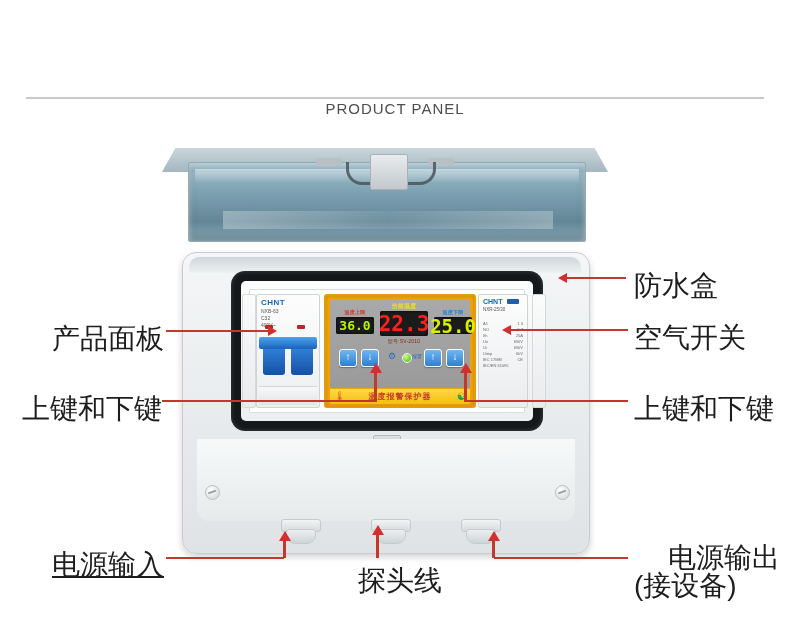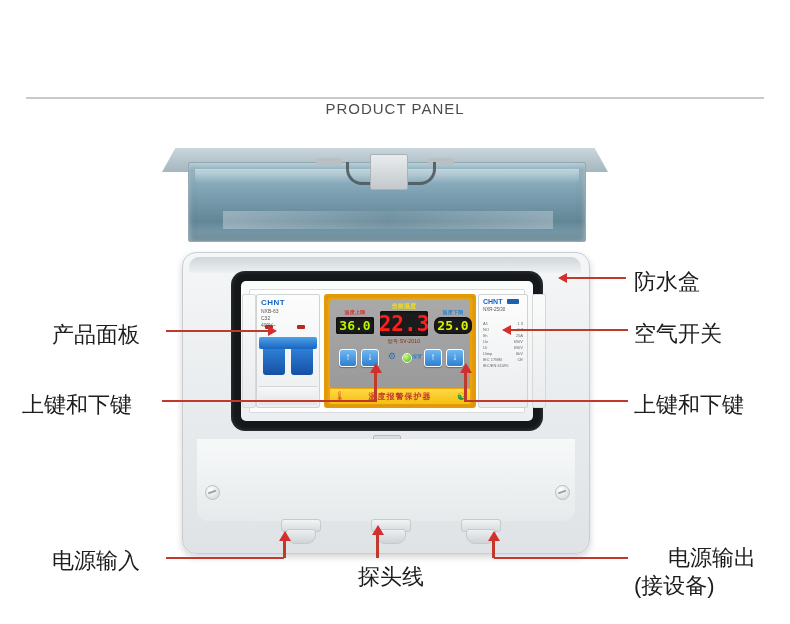--- a/index.html
+++ b/index.html
@@ -135,21 +135,21 @@
   .lbl-cur{left:50px;top:2px;width:48px;color:#f2e21a;font-size:6px;}
   .lbl-lo{left:104px;top:9px;width:38px;color:#1f7fd1;}
   .disp{
     position:absolute;background:#1b1b1b;border-radius:2px;
     display:flex;align-items:center;justify-content:center;
     font-family:"DejaVu Sans Mono","Liberation Mono",monospace;font-weight:bold;
     box-shadow:inset 0 0 3px #000;
   }
   .disp-up{left:6px;top:17px;width:38px;height:17px;color:#b8f500;font-size:13px;}
   .disp-cur{left:50px;top:11px;width:48px;height:25px;color:#ff1f1f;font-size:21px;}
-  .disp-lo{left:104px;top:17px;width:38px;height:17px;color:#d9f000;font-size:13px;border-radius:7px;}
+  .disp-lo{left:104px;top:17px;width:38px;height:17px;color:#d9f000;font-size:19px;}
   .ctrl-model{
     position:absolute;left:34px;top:38px;width:80px;text-align:center;
     font-size:5px;color:#7a2d12;letter-spacing:.2px;
   }
   .btnrow{position:absolute;left:0;top:49px;width:148px;height:20px;}
   .btn{
     position:absolute;top:0;width:16px;height:16px;border-radius:3px;
     background:linear-gradient(180deg,#6fb7f2,#2f7fd0);
     border:1px solid #ffffff;color:#fff;font-size:10px;line-height:14px;text-align:center;
     box-shadow:0 1px 1px rgba(0,0,0,.3);
@@ -216,21 +216,21 @@
     background:linear-gradient(180deg,#f2f4f5,#d7dbdd);border-radius:3px;border:1px solid #c5cacc;
   }
   .gland .cone{
     position:absolute;left:5px;top:10px;width:28px;height:13px;
     background:linear-gradient(180deg,#eceff0,#cfd4d6);
     border-radius:3px 3px 9px 9px;border:1px solid #c5cacc;
   }
   .gland-1{left:98px;} .gland-2{left:188px;} .gland-3{left:278px;}
 
   
-  .callout{position:absolute;font-size:22px;color:#1d1d1d;white-space:nowrap;font-weight:500;}
+  .callout{position:absolute;font-size:28px;color:#1d1d1d;white-space:nowrap;font-weight:500;}
   .callout.small2{line-height:26px;}
   .cline{position:absolute;background:#c0392b;height:2px;}
   .cline.v{width:2px;height:auto;}
   .arrow-r,.arrow-l,.arrow-u{position:absolute;width:0;height:0;}
   .arrow-r{border-top:5px solid transparent;border-bottom:5px solid transparent;border-left:9px solid #d32f2f;}
   .arrow-l{border-top:5px solid transparent;border-bottom:5px solid transparent;border-right:9px solid #d32f2f;}
   .arrow-u{border-left:6px solid transparent;border-right:6px solid transparent;border-bottom:10px solid #d32f2f;}
 </style>
 </head>
 <body>
@@ -382,21 +382,21 @@
 
   <div class="callout" style="left:634px;top:319px;">空气开关</div>
   <div class="cline" style="left:510px;top:329px;width:118px;"></div>
   <div class="arrow-l" style="left:502px;top:325px;"></div>
 
   <div class="callout" style="left:634px;top:390px;">上键和下键</div>
   <div class="cline" style="left:466px;top:400px;width:162px;"></div>
   <div class="cline v" style="left:464px;top:372px;width:3px;height:30px;"></div>
   <div class="arrow-u" style="left:460px;top:363px;"></div>
 
-  <div class="callout" style="left:52px;top:546px;">电源输入</div>
+  <div class="callout" style="left:52px;top:546px;text-decoration:underline;">电源输入</div>
   <div class="cline" style="left:166px;top:557px;width:118px;"></div>
   <div class="cline v" style="left:283px;top:540px;width:3px;height:18px;"></div>
   <div class="arrow-u" style="left:279px;top:531px;"></div>
 
   <div class="callout" style="left:358px;top:562px;">探头线</div>
   <div class="cline v" style="left:376px;top:534px;width:3px;height:24px;"></div>
   <div class="arrow-u" style="left:372px;top:525px;"></div>
 
   <div class="callout small2" style="left:668px;top:545px;">电源输出</div>
   <div class="callout small2" style="left:634px;top:573px;">(接设备)</div>

